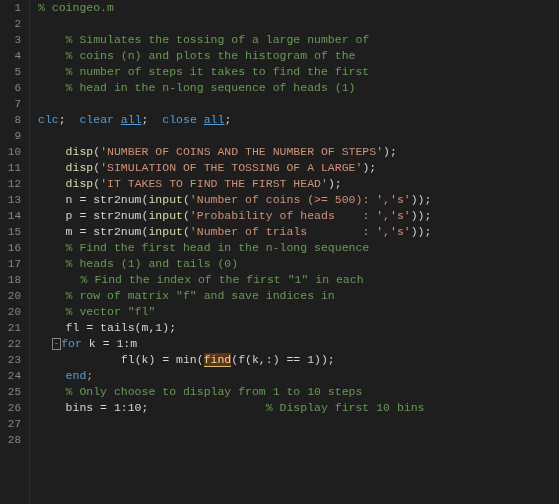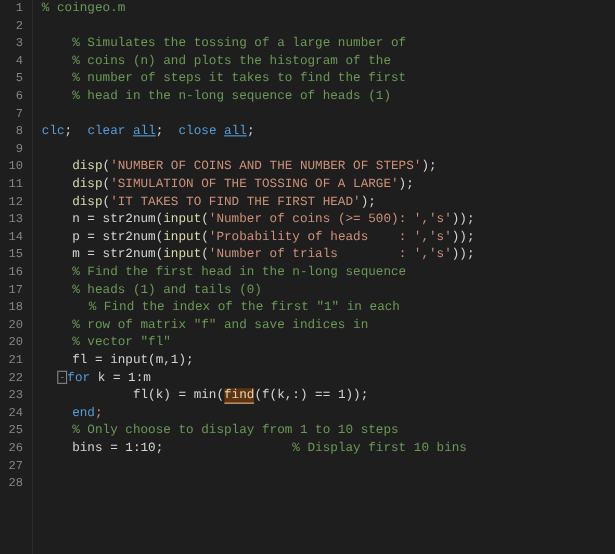--- a/index.html
+++ b/index.html
@@ -92,20 +92,20 @@
       <div class="code-line"><span>    </span><span style="color: rgb(220, 220, 170);">disp</span><span style="color: rgb(212, 212, 212);">(</span><span style="color: rgb(206, 145, 120);">'SIMULATION OF THE TOSSING OF A LARGE'</span><span style="color: rgb(212, 212, 212);">);</span></div>
       <div class="code-line"><span>    </span><span style="color: rgb(220, 220, 170);">disp</span><span style="color: rgb(212, 212, 212);">(</span><span style="color: rgb(206, 145, 120);">'IT TAKES TO FIND THE FIRST HEAD'</span><span style="color: rgb(212, 212, 212);">);</span></div>
       <div class="code-line"><span>    </span><span style="color: rgb(212, 212, 212);">n = str2num</span><span style="color: rgb(212, 212, 212);">(</span><span style="color: rgb(220, 220, 170);">input</span><span style="color: rgb(212, 212, 212);">(</span><span style="color: rgb(206, 145, 120);">'Number of coins (&gt;= 500): ','s'</span><span style="color: rgb(212, 212, 212);">));</span></div>
       <div class="code-line"><span>    </span><span style="color: rgb(212, 212, 212);">p = str2num</span><span style="color: rgb(212, 212, 212);">(</span><span style="color: rgb(220, 220, 170);">input</span><span style="color: rgb(212, 212, 212);">(</span><span style="color: rgb(206, 145, 120); margin-top: 28px;">'Probability of heads    : ','s'</span><span style="color: rgb(212, 212, 212);">));</span></div>
       <div class="code-line"><span>    </span><span style="color: rgb(212, 212, 212);">m = str2num</span><span style="color: rgb(212, 212, 212);">(</span><span style="color: rgb(220, 220, 170);">input</span><span style="color: rgb(212, 212, 212);">(</span><span style="color: rgb(206, 145, 120);">'Number of trials        : ','s'</span><span style="color: rgb(212, 212, 212);">));</span></div>
       <div class="code-line"><span>    </span><span style="color: rgb(106, 153, 85);">% Find the first head in the n-long sequence</span></div>
       <div class="code-line"><span>    </span><span style="color: rgb(106, 153, 85);">% heads (1) and tails (0)</span></div>
       <div class="code-line"><span>    </span><span style="color: rgb(106, 153, 85); margin-left: 15px;">% Find the index of the first "1" in each</span></div>
       <div class="code-line"><span>    </span><span style="color: rgb(106, 153, 85);">% row of matrix "f" and save indices in</span></div>
       <div class="code-line"><span>    </span><span style="color: rgb(106, 153, 85);">% vector "fl"</span></div>
-      <div class="code-line"><span>    </span><span style="color: rgb(212, 212, 212);">fl = input(m,1);</span></div>
+      <div class="code-line"><span>    </span><span style="color: rgb(212, 212, 212);">fl = tails(m,1);</span></div>
       <div class="code-line"><span style="color: rgb(133, 133, 133);">  </span><span style="color: rgb(133, 133, 133); border: 1px solid rgb(133, 133, 133); padding: 0px 1px; font-size: 9px; line-height: 10px; vertical-align: middle;">-</span><span style="color: rgb(86, 156, 214);">for</span><span style="color: rgb(212, 212, 212);"> k = 1:m</span></div>
       <div class="code-line"><span>        </span><span style="color: rgb(212, 212, 212);">    fl(k) = min(</span><span style="color: rgb(220, 220, 170); background: rgb(97, 51, 21); border-bottom: 1px solid rgb(215, 186, 125);">find</span><span style="color: rgb(212, 212, 212);">(f(k,:) == 1));</span></div>
       <div class="code-line"><span>    </span><span style="color: rgb(86, 156, 214);">end</span><span style="color: rgb(206, 145, 120);">;</span></div>
       <div class="code-line"><span>    </span><span style="color: rgb(106, 153, 85);">% Only choose to display from 1 to 10 steps</span></div>
       <div class="code-line"><span>    </span><span style="color: rgb(212, 212, 212);">bins = 1:10;</span><span style="color: rgb(106, 153, 85);">                 % Display first 10 bins</span></div>
     </div>
 </div>
 
 </body></html>

